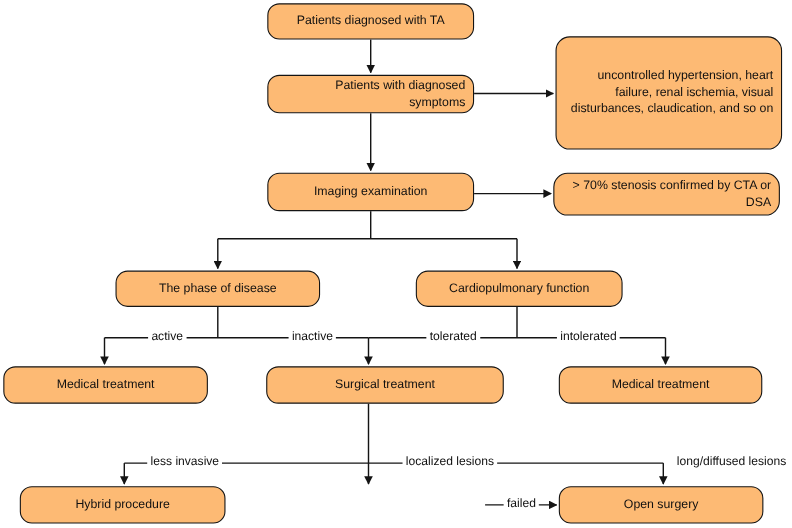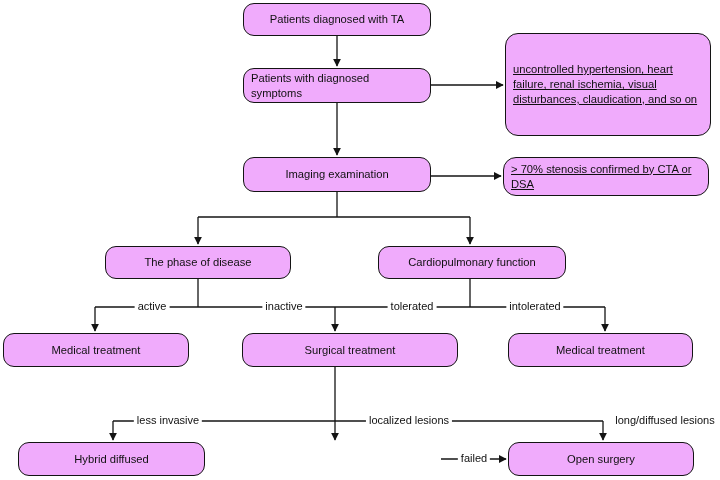--- a/index.html
+++ b/index.html
@@ -20,34 +20,33 @@
     left: 0;
     top: 0;
     width: 720px;
     height: 480px;
   }
   .node {
     position: absolute;
     box-sizing: border-box;
     border: 1.3px solid #141414;
     border-radius: 11px;
-    background: #f0abfc;
+    background: #fdba74;
     color: #101010;
     display: flex;
     align-items: center;
     justify-content: center;
-    text-align: left;
+    text-align: right;
     font-size: 11.2px;
     line-height: 1.32;
     padding: 2px 7px;
     z-index: 3;
   }
   .node.note {
     border-radius: 13px;
-    text-decoration: underline;
   }
   .edge-label {
     position: absolute;
     background: #ffffff;
     color: #101010;
     font-size: 11px;
     line-height: 1;
     padding: 0 3px;
     white-space: nowrap;
     z-index: 4;
@@ -102,21 +101,21 @@
   <div class="node" style="left: 243px; top: 3px; width: 188px; height: 33px;">Patients diagnosed with TA</div>
   <div class="node" style="left: 243px; top: 68px; width: 188px; height: 35px;">Patients with diagnosed symptoms</div>
   <div class="node note" style="left: 505px; top: 33px; width: 206px; height: 103px;">uncontrolled hypertension, heart failure, renal ischemia, visual disturbances, claudication, and so on</div>
   <div class="node" style="left: 243px; top: 157px; width: 188px; height: 35px;">Imaging examination</div>
   <div class="node note" style="left: 503px; top: 157px; width: 206px; height: 39px;">&gt; 70% stenosis confirmed by CTA or DSA</div>
   <div class="node" style="left: 105px; top: 246px; width: 186px; height: 33px;">The phase of disease</div>
   <div class="node" style="left: 378px; top: 246px; width: 188px; height: 33px;">Cardiopulmonary function</div>
   <div class="node" style="left: 3px; top: 333px; width: 186px; height: 34px;">Medical treatment</div>
   <div class="node" style="left: 242px; top: 333px; width: 216px; height: 34px;">Surgical treatment</div>
   <div class="node" style="left: 508px; top: 333px; width: 185px; height: 34px;">Medical treatment</div>
-  <div class="node" style="left: 18px; top: 442px; width: 187px; height: 34px;">Hybrid diffused</div>
+  <div class="node" style="left: 18px; top: 442px; width: 187px; height: 34px;">Hybrid procedure</div>
   <div class="node" style="left: 508px; top: 442px; width: 186px; height: 34px;">Open surgery</div>
 
   <div class="edge-label el-center" style="left: 152px; top: 301px;">active</div>
   <div class="edge-label el-center" style="left: 284px; top: 301px;">inactive</div>
   <div class="edge-label el-center" style="left: 412px; top: 301px;">tolerated</div>
   <div class="edge-label el-center" style="left: 535px; top: 301px;">intolerated</div>
   <div class="edge-label el-center" style="left: 168px; top: 415px;">less invasive</div>
   <div class="edge-label el-center" style="left: 409px; top: 415px;">localized lesions</div>
   <div class="edge-label el-center" style="left: 665px; top: 415px;">long/diffused lesions</div>
   <div class="edge-label el-center" style="left: 474px; top: 453px;">failed</div>

